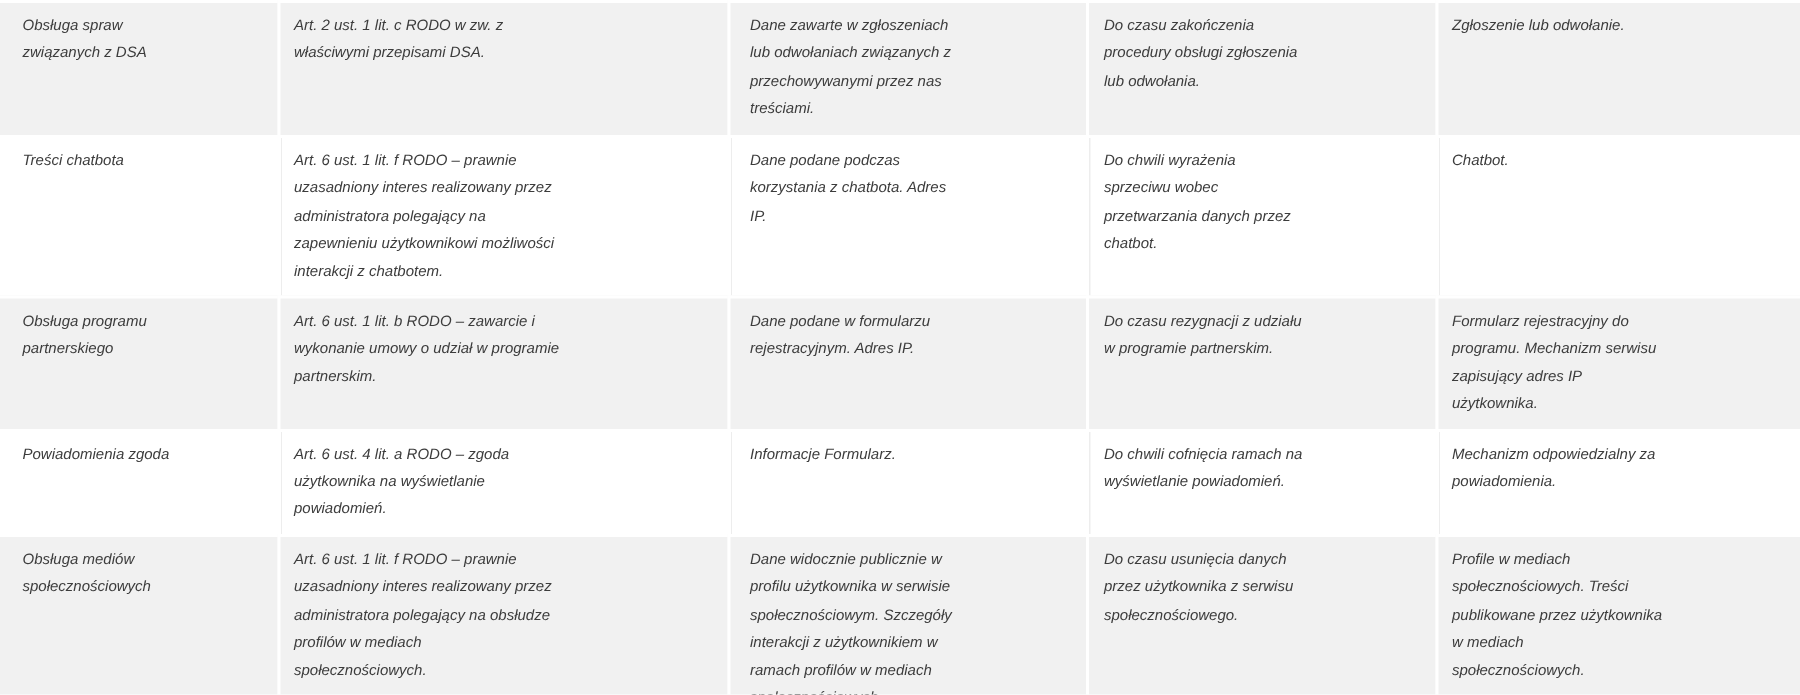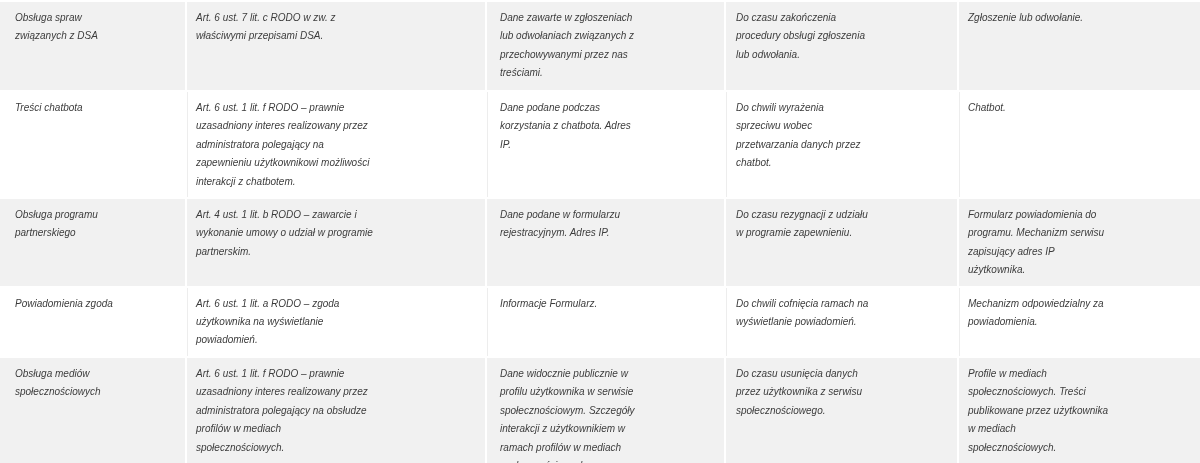--- a/index.html
+++ b/index.html
@@ -64,21 +64,21 @@
     <col class="c1">
       <col class="c2">
       <col class="c3">
       <col class="c4">
       <col class="c5">
   </colgroup>
   <tbody>
     <tr class="row-stripe h1">
       <td>Obsługa spraw
 związanych z DSA</td>
-      <td>Art. 6 ust. 7 lit. c RODO w zw. z
+      <td>Art. 2 ust. 1 lit. c RODO w zw. z
 właściwymi przepisami DSA.</td>
       <td>Dane zawarte w zgłoszeniach
 lub odwołaniach związanych z
 przechowywanymi przez nas
 treściami.</td>
       <td>Do czasu zakończenia
 procedury obsługi zgłoszenia
 lub odwołania.</td>
       <td>Zgłoszenie lub odwołanie.</td>
     </tr>
@@ -94,35 +94,35 @@
 IP.</td>
       <td>Do chwili wyrażenia
 sprzeciwu wobec
 przetwarzania danych przez
 chatbot.</td>
       <td>Chatbot.</td>
     </tr>
     <tr class="row-stripe h3">
       <td>Obsługa programu
 partnerskiego</td>
-      <td>Art. 4 ust. 1 lit. b RODO – zawarcie i
+      <td>Art. 6 ust. 1 lit. b RODO – zawarcie i
 wykonanie umowy o udział w programie
 partnerskim.</td>
       <td>Dane podane w formularzu
 rejestracyjnym. Adres IP.</td>
       <td>Do czasu rezygnacji z udziału
-w programie zapewnieniu.</td>
-      <td>Formularz powiadomienia do
+w programie partnerskim.</td>
+      <td>Formularz rejestracyjny do
 programu. Mechanizm serwisu
 zapisujący adres IP
 użytkownika.</td>
     </tr>
     <tr class="row-alt h4">
       <td>Powiadomienia zgoda</td>
-      <td>Art. 6 ust. 1 lit. a RODO – zgoda
+      <td>Art. 6 ust. 4 lit. a RODO – zgoda
 użytkownika na wyświetlanie
 powiadomień.</td>
       <td>Informacje Formularz.</td>
       <td>Do chwili cofnięcia ramach na
 wyświetlanie powiadomień.</td>
       <td>Mechanizm odpowiedzialny za
 powiadomienia.</td>
     </tr>
     <tr class="row-stripe h5">
       <td>Obsługa mediów

